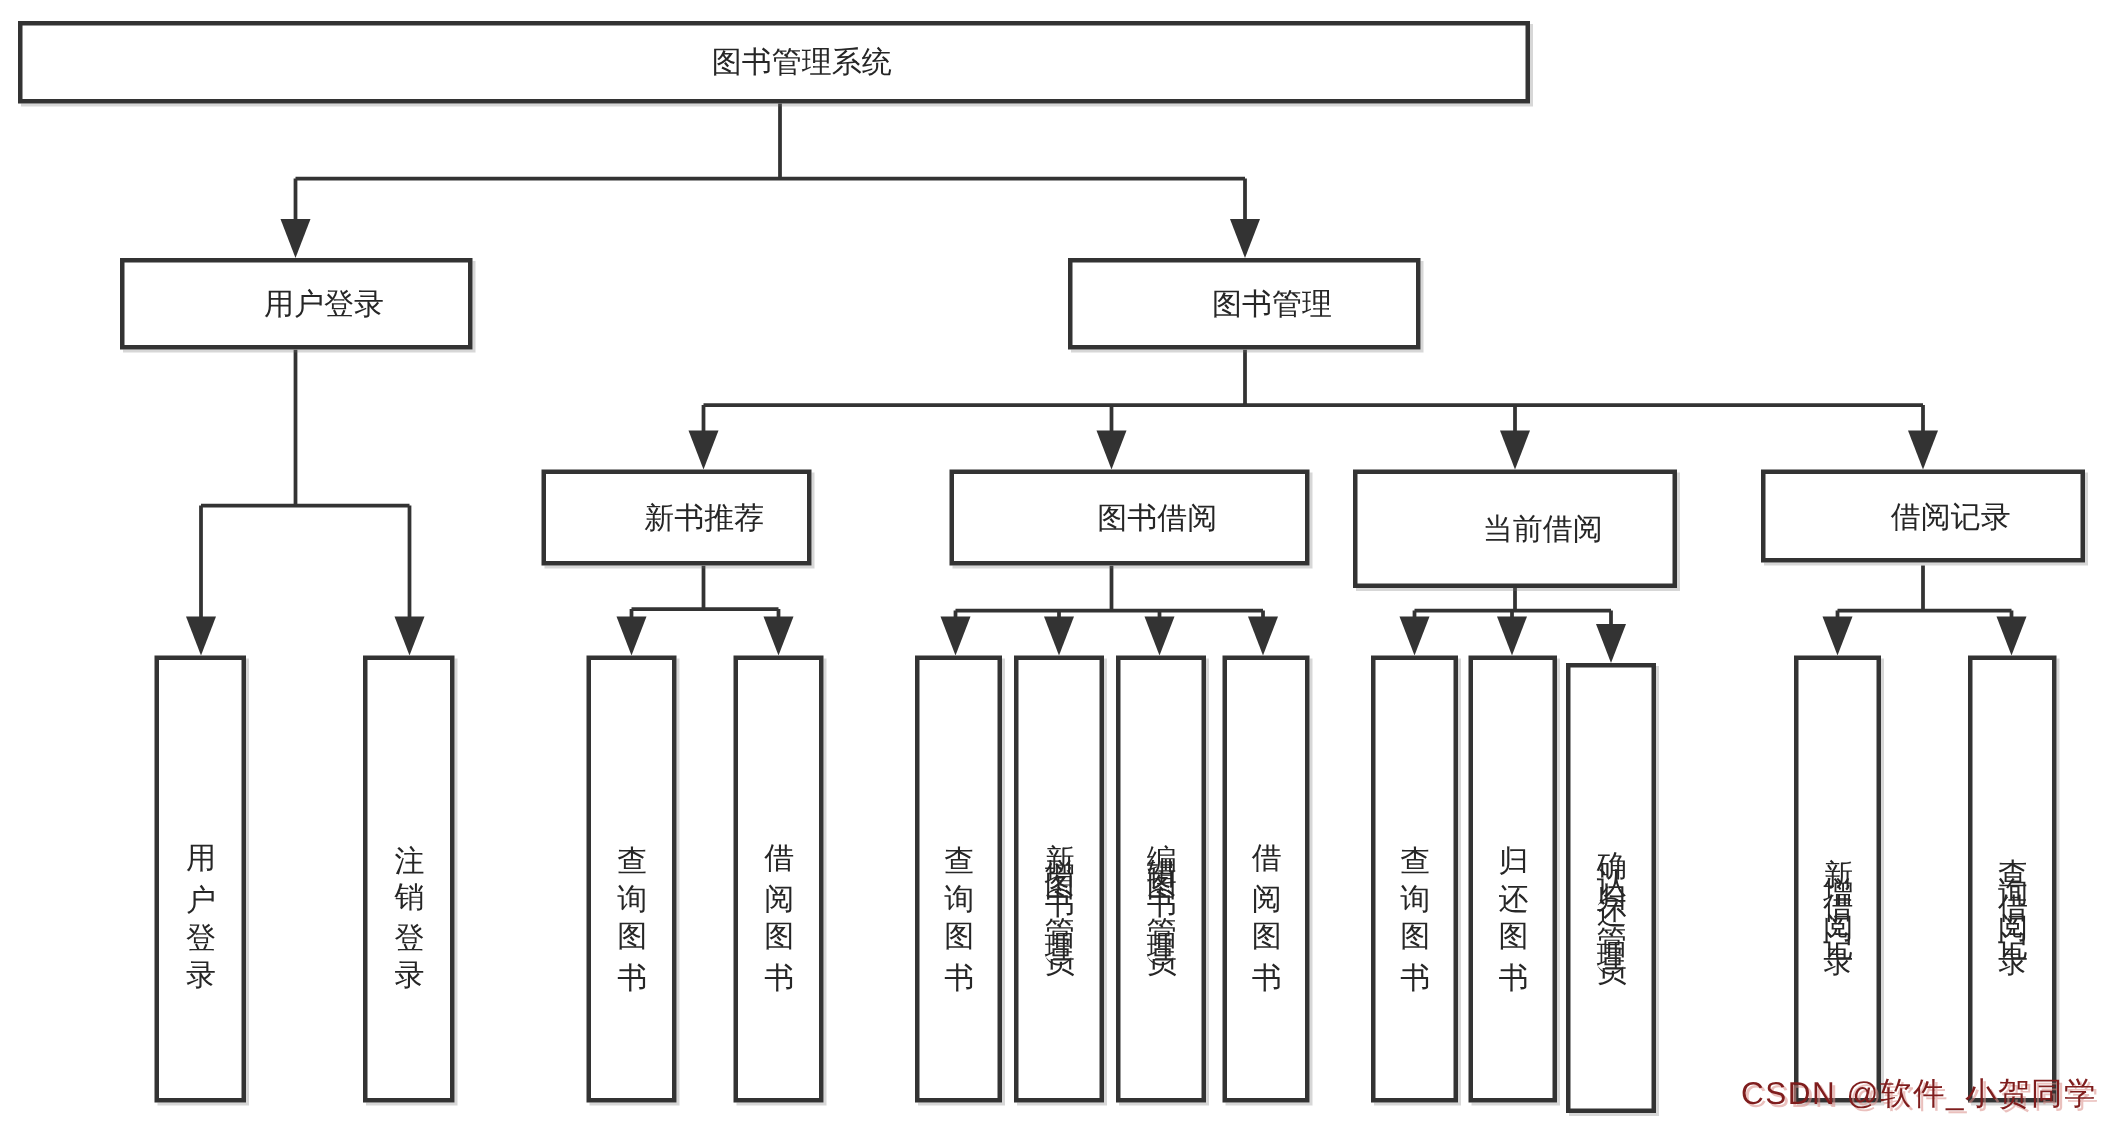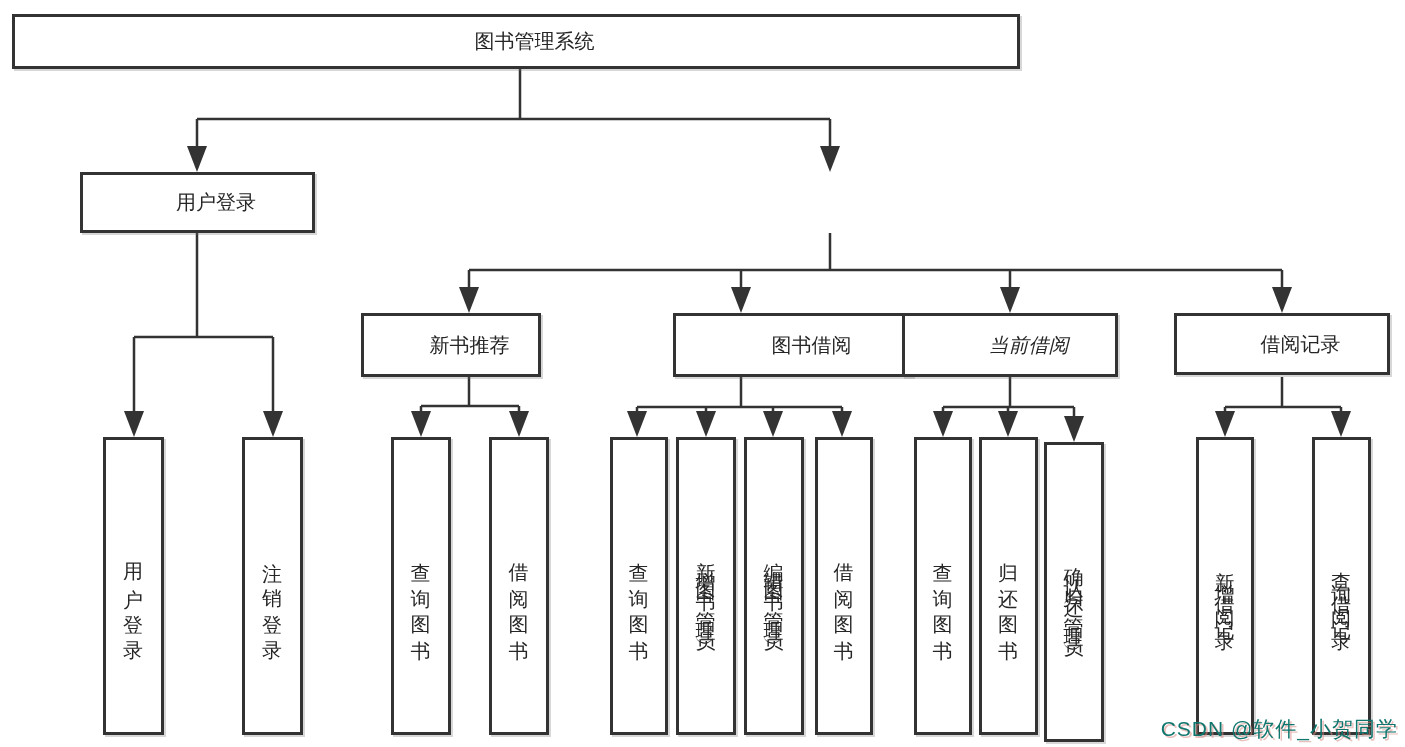--- a/index.html
+++ b/index.html
@@ -25,22 +25,22 @@
     display: flex;
     align-items: center;
     justify-content: center;
     box-shadow: 2px 2px 0 rgba(110,110,110,0.28);
     padding-left: 37px;
   }
   .node--root   { left: 12px;  top: 14px;  width: 1008px; height: 55px; font-size: 20px; }
   .node--l2a    { left: 80px;  top: 172px; width: 235px;  height: 61px; font-size: 20px; }
   .node--l2b    { left: 712px; top: 172px; width: 235px;  height: 61px; font-size: 20px; }
   .node--l3a    { left: 361px; top: 313px; width: 180px;  height: 64px; font-size: 20px; }
-  .node--l3b    { left: 633px; top: 313px; width: 240px;  height: 64px; font-size: 20px; margin-left: 40px; }
-  .node--l3c    { left: 902px; top: 313px; width: 216px;  height: 64px; font-size: 20px; font-style: italic; }
+  .node--l3b    { left: 633px; top: 313px; width: 240px;  height: 64px; font-size: 20px; }
+  .node--l3c    { left: 902px; top: 313px; width: 216px;  height: 79px; font-size: 20px; }
   .node--l3d    { left: 1174px;top: 313px; width: 216px;  height: 62px; font-size: 20px; }
   .leaf {
     position: absolute;
     box-sizing: border-box;
     border: 3px solid #333333;
     background: #ffffff;
     top: 437px;
     height: 298px;
     display: flex;
     align-items: center;
@@ -71,21 +71,21 @@
   .leaf--d2 { left: 979px;  width: 59px; }
   .leaf--d3 { left: 1044px; width: 60px; top: 442px; height: 300px; }
   .leaf--e1 { left: 1196px; width: 58px; }
   .leaf--e2 { left: 1312px; width: 59px; }
 
   .watermark {
     position: absolute;
     right: 7px;
     bottom: 4px;
     font-size: 21px;
-    color: #0f766e;
+    color: #7f1d1d;
     text-shadow: 2px 2px 0 rgba(217,140,134,0.55);
     letter-spacing: 1px;
     white-space: nowrap;
   }
 </style>
 </head>
 <body>
 
 <div class="canvas">
 
@@ -121,20 +121,23 @@
       <polygon points="1331,411 1351,411 1341,437"></polygon>
     </g>
   </svg>
 
   <div class="node node--root">
     <span>图书管理系统</span>
   </div>
 
   <div class="node node--l2a">
     <span>用户登录</span>
+  </div>
+  <div class="node node--l2b">
+    <span>图书管理</span>
   </div>
 
   <div class="node node--l3a">
     <span>新书推荐</span>
   </div>
   <div class="node node--l3b">
     <span>图书借阅</span>
   </div>
   <div class="node node--l3c">
     <span>当前借阅</span>

